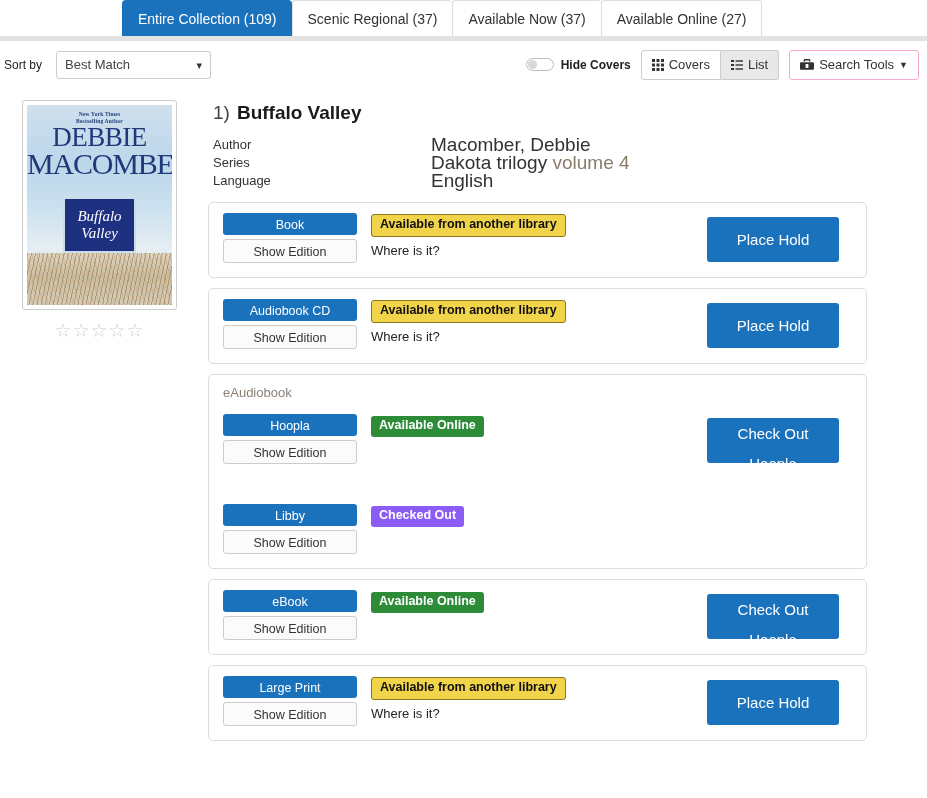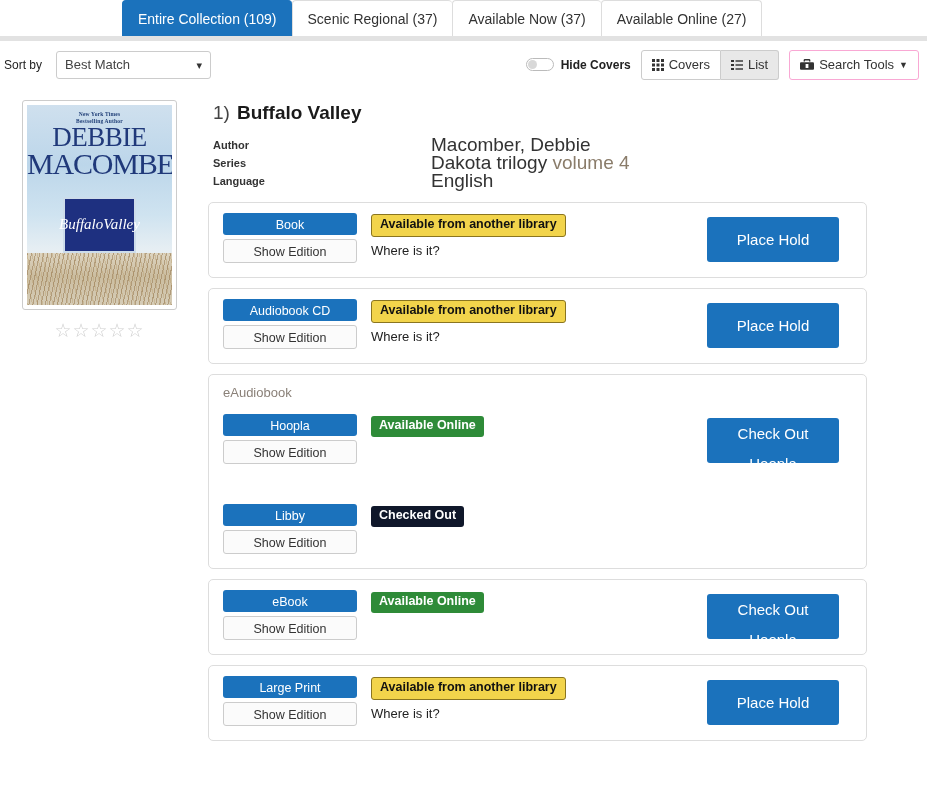--- a/index.html
+++ b/index.html
@@ -200,20 +200,21 @@
   }
   .c-author .l1 { display:block; font-size: 27px; letter-spacing: -0.5px; }
   .c-author .l2 { display:block; font-size: 30px; letter-spacing: -1.2px; }
   .c-titlebox {
     position: absolute;
     left: 36px; right: 36px; top: 92px;
     height: 56px;
     background: #1e3080;
     border: 2px solid #cddcea;
     display: flex;
+    flex-direction: column;
     align-items: center;
     justify-content: center;
     color: #fff;
     font-family: "Liberation Serif", serif;
     font-style: italic;
     font-size: 15px;
     line-height: 1.15;
   }
   .c-town {
     position: absolute;
@@ -261,22 +262,22 @@
     font-size: 19px;
     font-weight: bold;
     color: #1a1a1a;
     cursor: pointer;
   }
 
   .metatable { margin-left: 13px; margin-bottom: 12px; }
   .metarow { display: flex; line-height: 18px; }
   .metakey {
     width: 218px;
-    font-size: 11px;
-    font-weight: bold;
+    font-size: 13px;
+    font-weight: normal;
     color: #333;
   }
   .metaval { font-size: 19px; color: #333; }
   .metaval a { color: #333; text-decoration: none; cursor: pointer; }
   .metaval .vol { color: #8a7c6a; }
   .metaval.muted { color: #999; }
 
   
   .card {
     border: 1px solid #ddd;
@@ -336,21 +337,21 @@
     padding: 3px 8px 4px 8px;
     border-radius: 3px;
     line-height: 1.1;
   }
   .badge.yellow {
     background: #f2d44b;
     color: #111;
     border: 1px solid #8a7520;
   }
   .badge.green { background: #2e8b38; color: #fff; }
-  .badge.red   { background: #0f172a; color: #fff; }
+  .badge.red   { background: #8b5cf6; color: #fff; }
   .whereis {
     font-size: 13px;
     color: #222;
     margin-top: 6px;
     cursor: pointer;
   }
 
   .actioncol { width: 145px; flex: none; padding-top: 4px; }
   .actionbtn {
     display: block;

